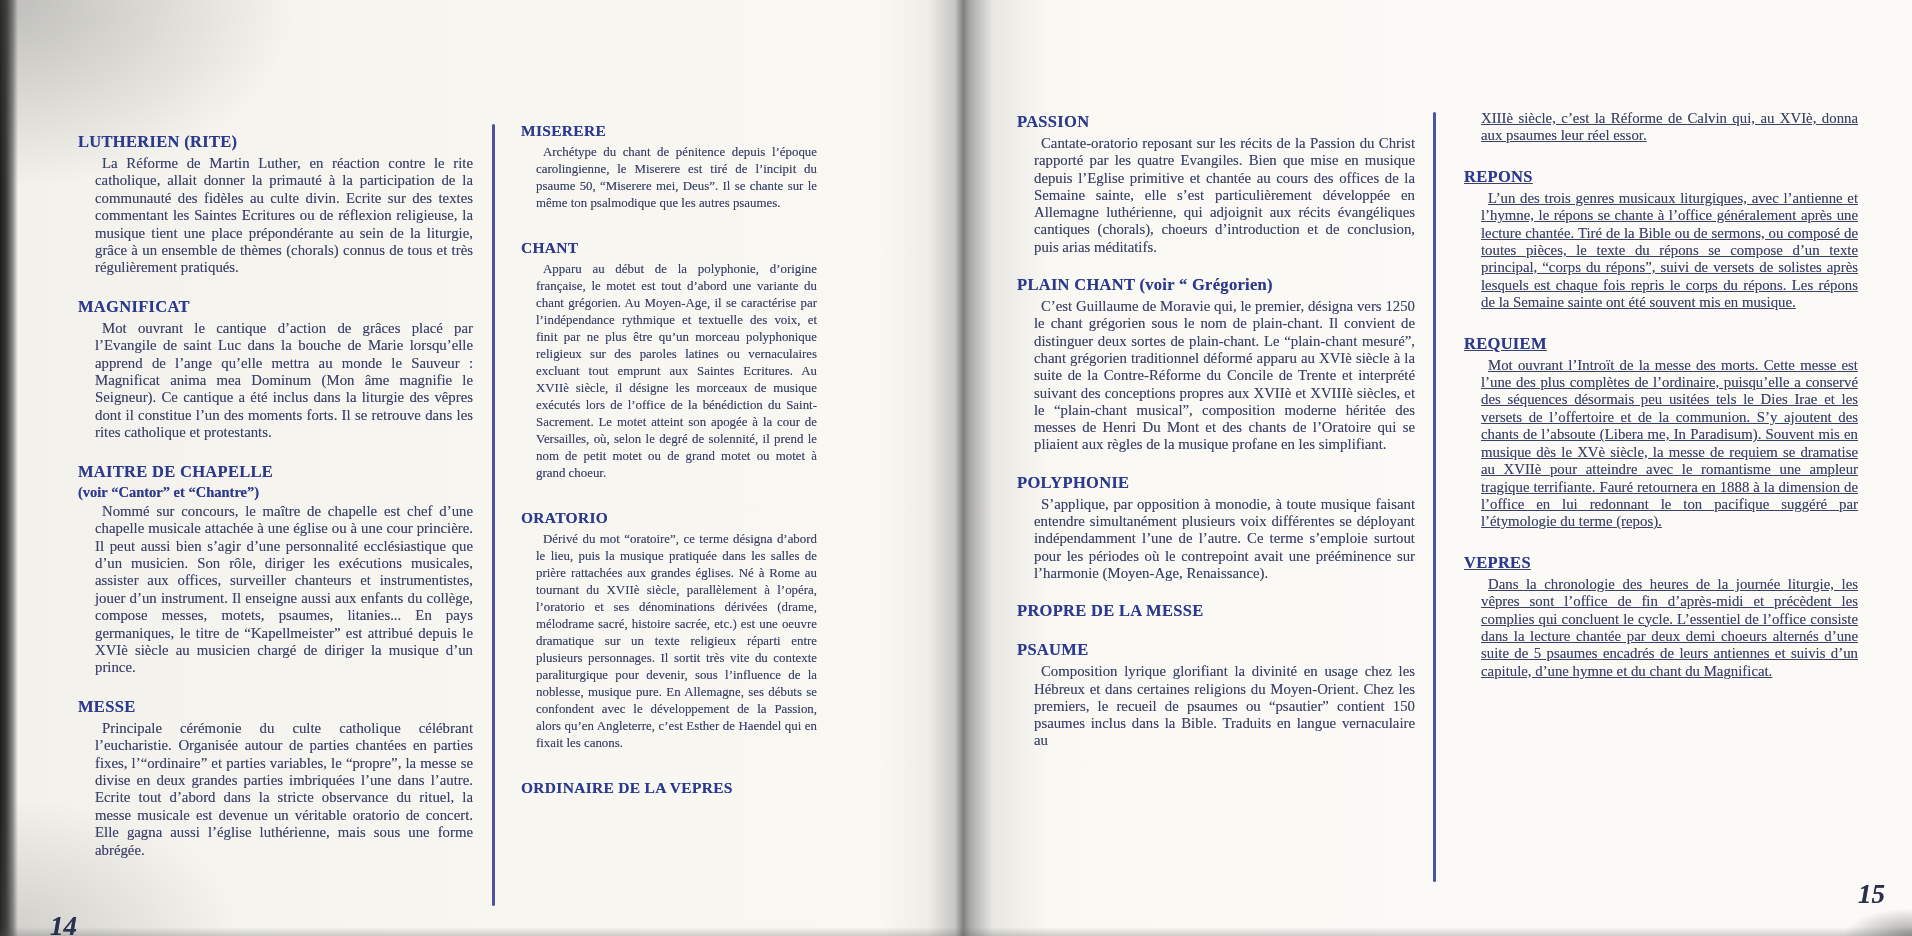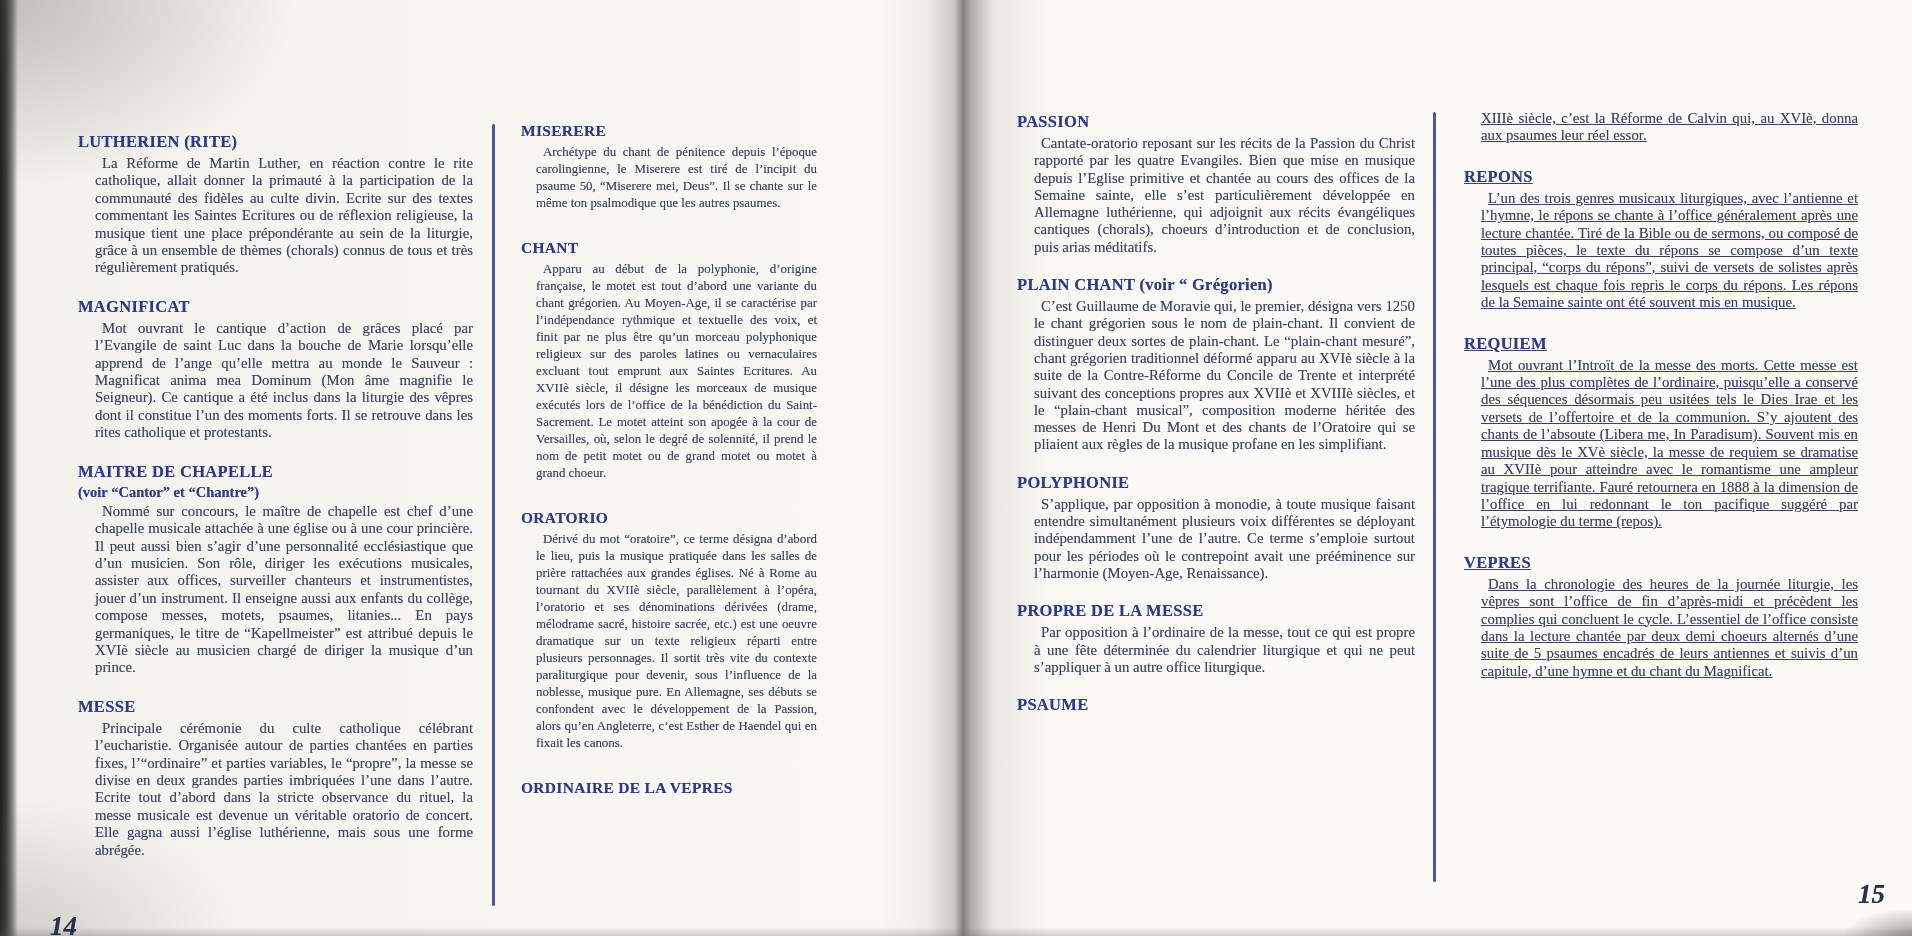--- a/index.html
+++ b/index.html
@@ -158,25 +158,25 @@
     <p class="body">C’est Guillaume de Moravie qui, le premier, désigna vers 1250 le chant grégorien sous le nom de plain-chant. Il convient de distinguer deux sortes de plain-chant. Le “plain-chant mesuré”, chant grégorien traditionnel déformé apparu au XVIè siècle à la suite de la Contre-Réforme du Concile de Trente et interprété suivant des conceptions propres aux XVIIè et XVIIIè siècles, et le “plain-chant musical”, composition moderne héritée des messes de Henri Du Mont et des chants de l’Oratoire qui se pliaient aux règles de la musique profane en les simplifiant.</p>
   </section>
       <section class="entry">
     <h3 class="term">POLYPHONIE</h3>
 
     <p class="body">S’applique, par opposition à monodie, à toute musique faisant entendre simultanément plusieurs voix différentes se déployant indépendamment l’une de l’autre. Ce terme s’emploie surtout pour les périodes où le contrepoint avait une prééminence sur l’harmonie (Moyen-Age, Renaissance).</p>
   </section>
       <section class="entry">
     <h3 class="term">PROPRE DE LA MESSE</h3>
 
-    <p class="body">Par opposition à l’ordinaire de la messe, tout ce qui est propre à une fête déterminée du calendrier liturgique et qui ne peut s’appliquer à un autre office liturgique.</p>
   </section>
       <section class="entry">
     <h3 class="term">PSAUME</h3>
 
+    <p class="body">Composition lyrique glorifiant la divinité en usage chez les Hébreux et dans certaines religions du Moyen-Orient. Chez les premiers, le recueil de psaumes ou “psautier” contient 150 psaumes inclus dans la Bible. Traduits en langue vernaculaire au</p>
   </section>
     </div>
   <div class="divider" id="divider-2"></div>
   <div class="column" id="col-3">
       <section class="entry">
 
     <p class="body continuation">XIIIè siècle, c’est la Réforme de Calvin qui, au XVIè, donna aux psaumes leur réel essor.</p>
   </section>
       <section class="entry">
     <h3 class="term">REPONS</h3>

